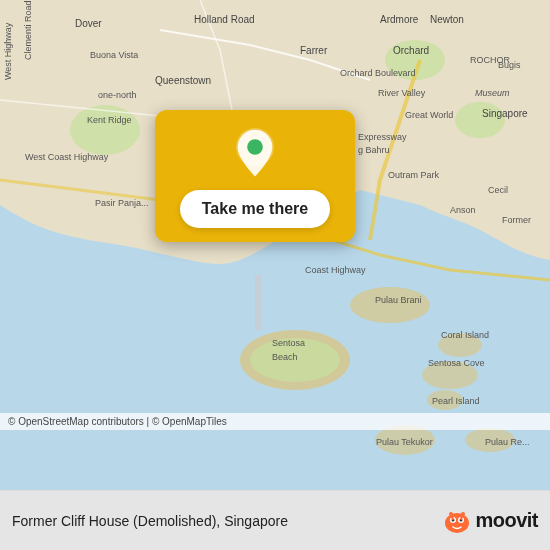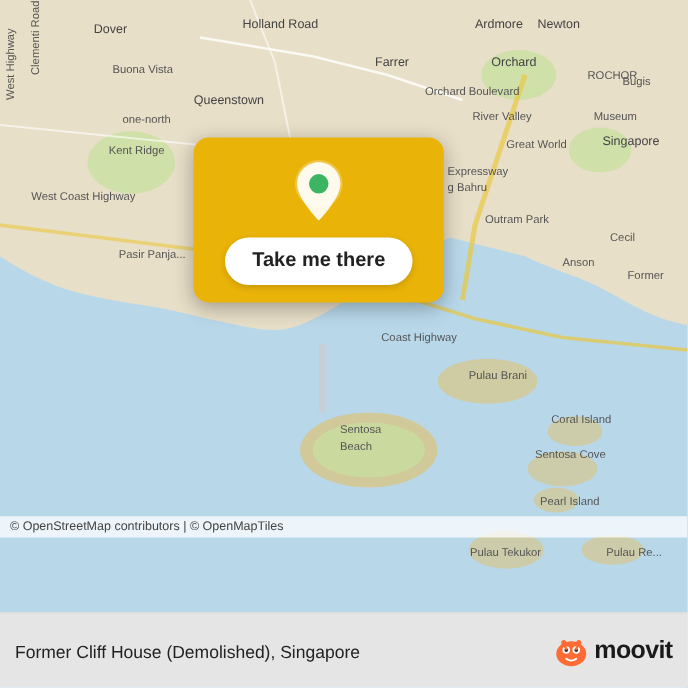--- a/index.html
+++ b/index.html
@@ -188,21 +188,21 @@
   <div class="map-label small" style="top:8px;left:513px;padding-left:44px;">Farrer Rd</div>
   <div class="map-label small" style="top:50px;left:90px;">Buona Vista</div>
   <div class="map-label" style="top:45px;left:300px;">Farrer</div>
   <div class="map-label" style="top:45px;left:393px;">Orchard</div>
   <div class="map-label small" style="top:55px;left:470px;">ROCHOR</div>
   <div class="map-label small" style="top:60px;left:498px;">Bugis</div>
   <div class="map-label" style="top:75px;left:155px;">Queenstown</div>
   <div class="map-label small" style="top:68px;left:340px;">Orchard Boulevard</div>
   <div class="map-label small" style="top:88px;left:378px;">River Valley</div>
   <div class="map-label small" style="top:90px;left:98px;">one-north</div>
-  <div class="map-label small" style="top:88px;left:475px;">Museum</div>
+  <div class="map-label small" style="top:88px;left:475px;font-style:italic;">Museum</div>
   <div class="map-label small" style="top:115px;left:87px;">Kent Ridge</div>
   <div class="map-label small" style="top:110px;left:405px;">Great World</div>
   <div class="map-label" style="top:108px;left:482px;">Singapore</div>
   <div class="map-label small" style="top:152px;left:25px;">West Coast Highway</div>
   <div class="map-label small" style="top:145px;left:358px;">g Bahru</div>
   <div class="map-label small" style="top:132px;left:358px;">Expressway</div>
   <div class="map-label small" style="top:170px;left:388px;">Outram Park</div>
   <div class="map-label small" style="top:198px;left:95px;">Pasir Panja...</div>
   <div class="map-label small" style="top:265px;left:305px;">Coast Highway</div>
   <div class="map-label small" style="top:185px;left:488px;">Cecil</div>

